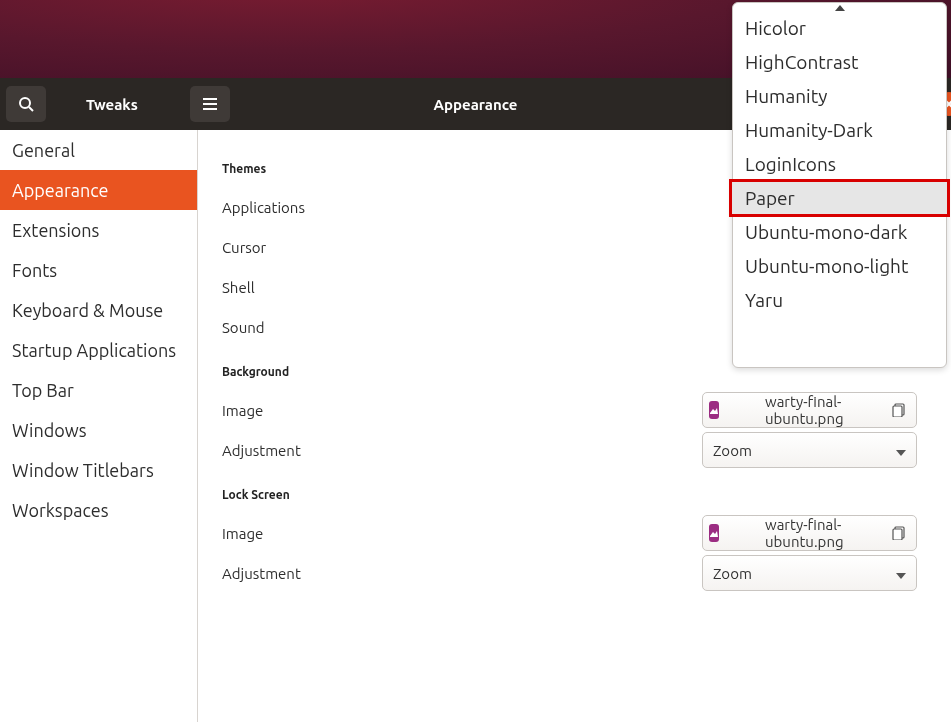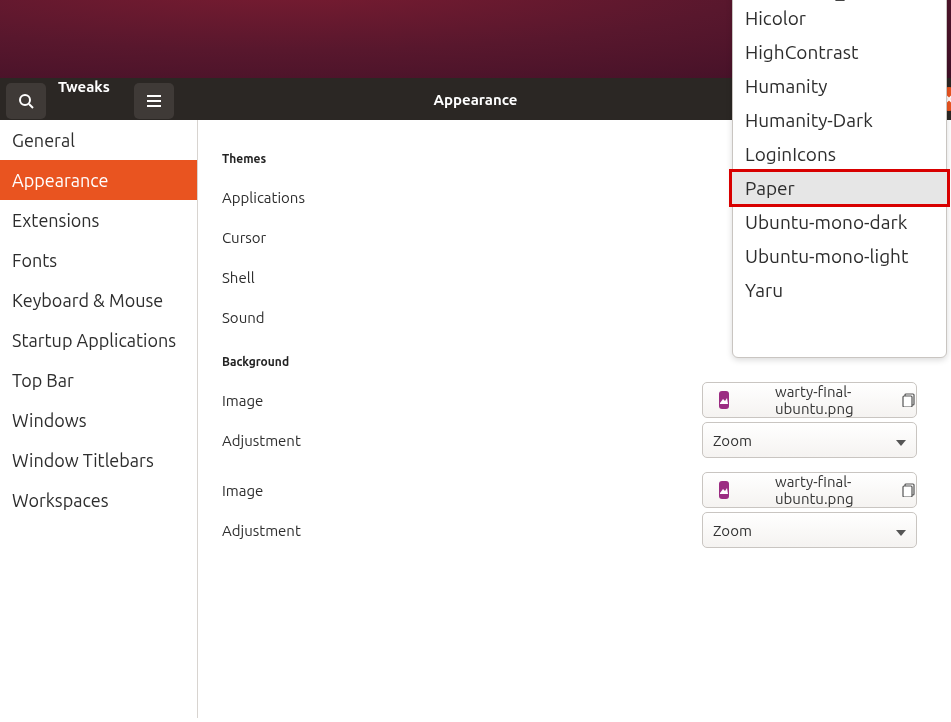--- a/index.html
+++ b/index.html
@@ -5,24 +5,26 @@
   * { box-sizing: border-box; margin: 0; padding: 0; }
   html, body { width: 951px; height: 722px; font-family: Ubuntu, "Segoe UI", Arial, sans-serif; font-size: 15px; color: #222; background:#fff; }
   
   .desktop-strip {
     height: 78px;
     background: radial-gradient(ellipse at 30% -20%, #7a1c31 0%, #58172d 50%, #401027 100%);
   }
   
   .headerbar {
     display: flex;
-    height: 42px;
+    align-items: center;
+    height: 52px;
     background: #2b2724;
     color: #fff;
     position: relative;
+    gap: 28px;
   }
   .hb-btn {
     width: 40px; height: 36px;
     display: flex; align-items: center; justify-content: center;
     border-radius: 5px; margin: 5px 6px;
     background: #3f3a37;
   }
   .hb-title-left {
     color: #fff; font-weight: 700; font-size: 15px;
     padding: 0 18px 0 6px;
@@ -115,21 +117,21 @@
     width: 215px;
     height: 36px;
     border: 1px solid #c9c5c1;
     border-radius: 5px;
     background: linear-gradient(#fff,#f5f3f1);
     display:flex; align-items:center;
     padding: 0 10px;
     font-size: 15px; color:#333;
   }
   .combo .chev { margin-left:auto; }
-  .combo-file { padding-left:16px;gap:40px; }
+  .combo-file { padding-left:6px;gap:40px; }
   .file-icon {
     width:18px; height:18px; background:#9b2c82; border-radius:3px;
     display:inline-flex; align-items:center; justify-content:center;
     margin-right:6px; color:#fff; font-size:11px;
   }
   .open-icon { margin-left:8px; }
   .open-icon svg { display:block; }
   .section-gap { height: 10px; }
 </style>
 </head>
@@ -247,20 +249,21 @@
         <span class="chev">
           <svg width="10" height="6" viewBox="0 0 10 6" fill="#555">
               <polygon points="0,0 10,0 5,6"></polygon>
             </svg>
         </span>
       </div>
     </div>
 
     <div class="section-gap"></div>
 
+    <div class="section-title">Lock Screen</div>
 
     <div class="row" style="position:relative">
       <span class="row-label">Image</span>
       <div class="combo combo-file">
         <span class="file-icon">
           <svg width="10" height="10" viewBox="0 0 10 10" fill="#fff">
               <polygon points="1,8 4,4 6,6 8,3 9,9 1,9"></polygon>
             </svg>
         </span>
         <span>warty-final-ubuntu.png</span>

